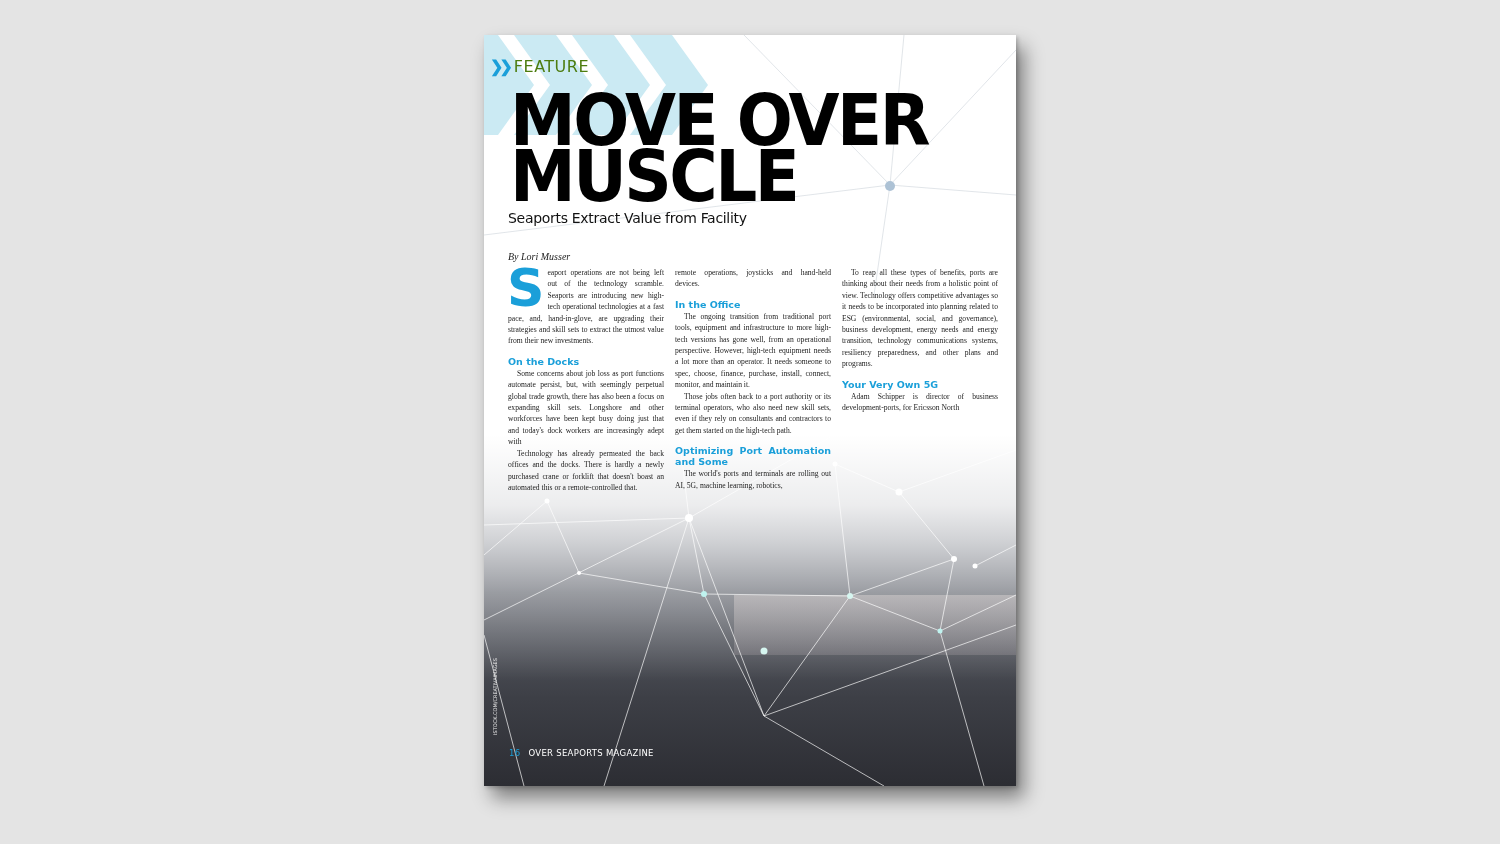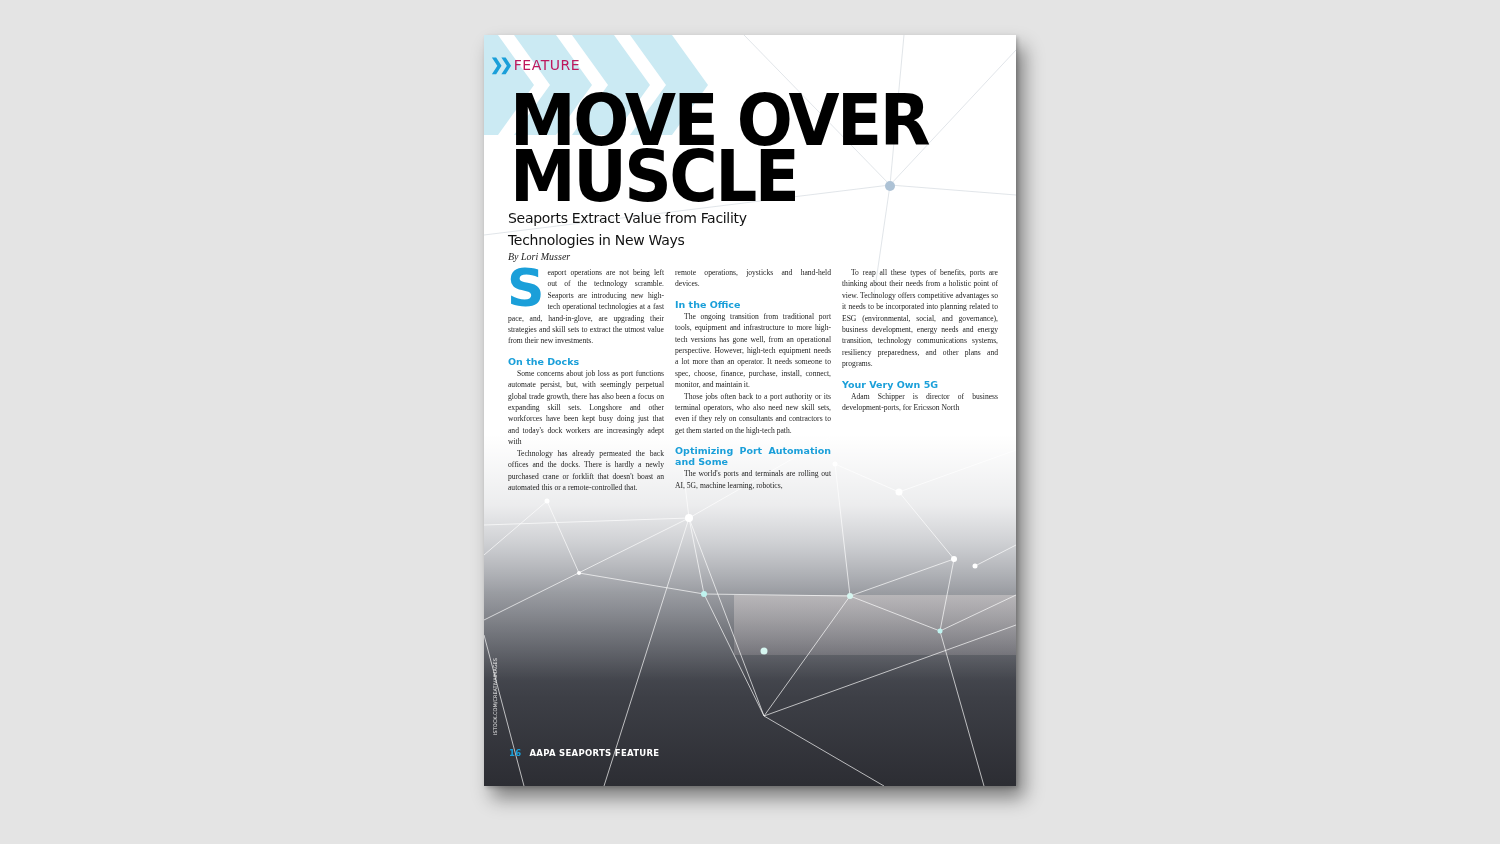--- a/index.html
+++ b/index.html
@@ -13,21 +13,21 @@
     position:absolute; left:484px; top:35px; width:532px; height:751px;
     background:#ffffff; overflow:hidden;
     box-shadow: 8px 12px 18px rgba(0,0,0,0.45), 2px 2px 4px rgba(0,0,0,0.2);
   }
   .chevrons { position:absolute; left:0; top:0; width:230px; height:100px; }
   .net-top { position:absolute; left:0; top:0; width:532px; height:260px; }
   .kicker {
     position:absolute; left:6px; top:22px; display:flex; align-items:center; gap:5px;
   }
   .kicker .arrows { color:#1a9fd9; font-weight:bold; font-size:16px; letter-spacing:-4px; line-height:1; }
-  .kicker .label { font-family:"DejaVu Sans", sans-serif; font-size:14px; color:#be185d; letter-spacing:0.5px; }
+  .kicker .label { font-family:"DejaVu Sans", sans-serif; font-size:16px; color:#4d7c0f; letter-spacing:0.5px; }
   .headline {
     position:absolute; left:26px; top:58px;
     font-family:"DejaVu Sans", sans-serif; font-weight:bold;
     font-size:66px; line-height:52px; color:#000; letter-spacing:-2.5px;
     transform:scaleY(1.08); transform-origin:top left;
   }
   .dek {
     position:absolute; left:24px; top:172px;
     font-family:"DejaVu Sans", sans-serif; 
     font-size:14px; line-height:22px; color:#111; letter-spacing:-0.3px;
@@ -60,21 +60,21 @@
   }
   .dropcap {
     float:left; font-family:"DejaVu Sans", sans-serif; font-weight:bold; color:#1a9fd9;
     font-size:52px; line-height:42px; margin:0 3px 0 -1px; height:44px;
   }
   .c1 { left:24px; }
   .c2 { left:191px; }
   .c3 { left:358px; }
   .footer {
     position:absolute; left:25px; top:713px; display:flex; gap:8px; align-items:flex-start;
-    font-family:"DejaVu Sans", sans-serif; font-weight:bold; font-size:8.5px; letter-spacing:0.3px;
+    font-family:"DejaVu Sans", sans-serif; font-weight:normal; font-size:8.5px; letter-spacing:0.3px;
   }
   .footer .pg { color:#1a9fd9; }
   .footer .mag { color:#ffffff; }
   .credit {
     position:absolute; left:8px; top:700px; transform:rotate(-90deg); transform-origin:left top;
     font-family:"DejaVu Sans", sans-serif; font-size:5px; color:#eaeaea; white-space:nowrap;
   }
 </style>
 </head>
 <body>
@@ -105,21 +105,20 @@
     <span class="label">FEATURE</span>
   </div>
 
   <div class="headline">
     <div>MOVE OVER</div>
     <div>MUSCLE</div>
   </div>
 
   <div class="dek">
     <div>Seaports Extract Value from Facility</div>
-    <div>Technologies in New Ways</div>
   </div>
 
   <div class="byline">By Lori Musser</div>
 
   <div class="photo"></div>
   <div class="water"></div>
 
   <svg class="net-bottom" viewBox="0 0 532 351">
     <g stroke="rgba(255,255,255,0.75)" stroke-width="0.9" fill="none">
       <line x1="0" y1="185" x2="205" y2="83"></line>
@@ -185,15 +184,15 @@
   <div class="col c3">
     <p>To reap all these types of benefits, ports are thinking about their needs from a holistic point of view. Technology offers competitive advantages so it needs to be incorporated into planning related to ESG (environmental, social, and governance), business development, energy needs and energy transition, technology communications systems, resiliency preparedness, and other plans and programs.</p>
     <h3>Your Very Own 5G</h3>
     <p>Adam Schipper is director of business development-ports, for Ericsson North</p>
   </div>
 
   <div class="credit">ISTOCK.COM/CREATIVAIMAGES</div>
 
   <div class="footer">
     <span class="pg">16</span>
-    <span class="mag">AAPA SEAPORTS FEATURE</span>
+    <span class="mag">OVER SEAPORTS MAGAZINE</span>
   </div>
 </div>
 
 </body></html>

